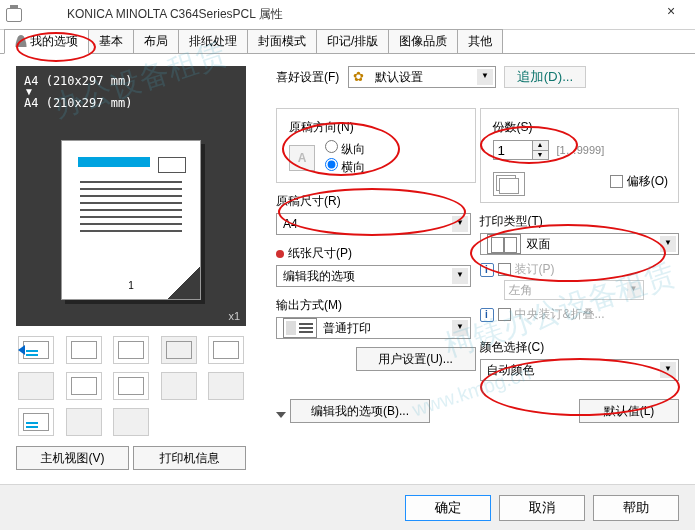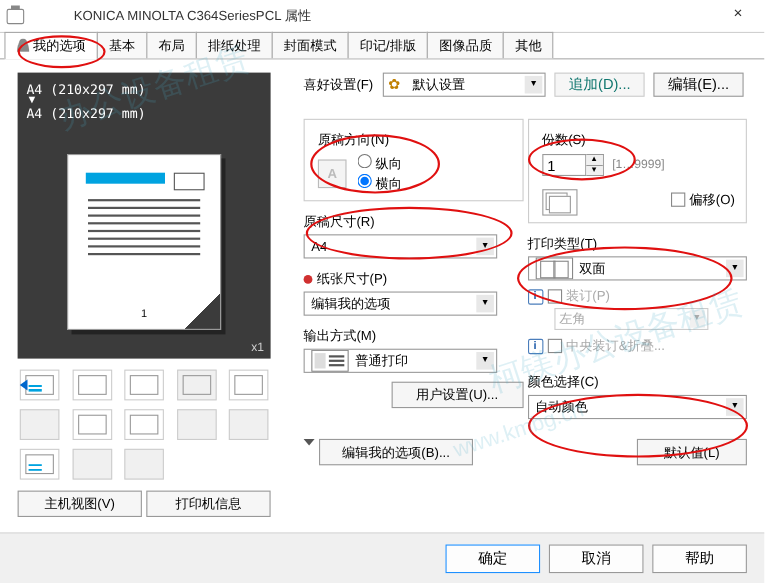--- a/index.html
+++ b/index.html
@@ -71,21 +71,21 @@
 .spin { flex: 1; font-size: 7px; text-align: center; line-height: 8px; background: #f0f0f0; border-bottom: 1px solid #999; cursor: pointer; }
 .spin:last-child { border-bottom: none; }
 .range-hint { color: #888; margin-left: 8px; font-size: 11px; }
 .stack-icon { width: 32px; height: 24px; border: 1px solid #999; margin-top: 6px; position: relative; }
 .stack-icon::before, .stack-icon::after { content: ""; position: absolute; border: 1px solid #999; background: #fff; }
 .stack-icon::before { top: 2px; left: 2px; width: 18px; height: 14px; }
 .stack-icon::after { top: 5px; left: 5px; width: 18px; height: 14px; }
 
 .field { margin-top: 10px; }
 .field-label { display: block; margin-bottom: 3px; }
-.field-select { width: 176px; height: 22px; border: 1px solid #999; background: #fff; position: relative; display: flex; align-items: center; padding-left: 6px; }
+.field-select { width: 195px; height: 22px; border: 1px solid #999; background: #fff; position: relative; display: flex; align-items: center; padding-left: 6px; }
 .field-select .caret { position: absolute; right: 2px; top: 2px; width: 16px; height: 16px; text-align: center; font-size: 8px; line-height: 14px; background: #e8e8e8; }
 .field-select.full { width: 100%; }
 .paper-pin { display: inline-block; width: 8px; height: 8px; border-radius: 50%; background: #d03030; vertical-align: middle; margin-right: 4px; }
 .cb-row { display: flex; align-items: center; margin-top: 6px; }
 .cb { width: 13px; height: 13px; border: 1px solid #888; background: #fff; margin-right: 4px; cursor: pointer; }
 .disabled-text { color: #aaa; }
 .disabled-select { width: 140px; height: 20px; border: 1px solid #ccc; color: #aaa; padding-left: 4px; display: flex; align-items: center; position: relative; }
 .disabled-select .caret { position: absolute; right: 2px; top: 1px; width: 14px; height: 16px; background: #f0f0f0; font-size: 8px; text-align: center; line-height: 14px; }
 .duplex-icon { width: 34px; height: 20px; border: 1px solid #888; margin-right: 6px; display: inline-block; position: relative; background: #fff; }
 .duplex-icon::before { content: ""; position: absolute; top: 2px; left: 3px; width: 12px; height: 14px; border: 1px solid #888; }
@@ -208,21 +208,20 @@
 
   <div class="right-panel">
     <div class="row">
       <span class="label">喜好设置(F)</span>
       <div class="select-like">
         <span class="sel-icon star"></span>
         <span>默认设置</span>
         <span class="caret">▼</span>
       </div>
       <button class="add-btn-disabled">追加(D)...</button>
-      <button class="edit-btn">编辑(E)...</button>
     </div>
 
     <div class="cols">
 
       <div class="col">
         <div class="group" style="padding-bottom:6px">
           <span class="group-title">原稿方向(N)</span>
           <div class="radio-set">
             <span class="orient-icon"></span>
             <div class="radio-col">
@@ -309,21 +308,21 @@
           <span class="field-label">颜色选择(C)</span>
           <div class="field-select full">
             <span>自动颜色</span>
             <span class="caret">▼</span>
           </div>
         </div>
       </div>
     </div>
 
     <div class="edit-opt-row">
-      <div style="display:flex;align-items:flex-start">
+      <div style="display:flex;align-items:flex-end">
         <span class="tri-down" style="position:static;display:inline-block;margin-right:4px"></span>
         <button class="btn" style="width:140px">编辑我的选项(B)...</button>
       </div>
       <button class="btn" style="width:100px">默认值(L)</button>
     </div>
   </div>
 </div>
 
 <div class="dialog-buttons">
   <button class="dlg-btn primary">确定</button>

